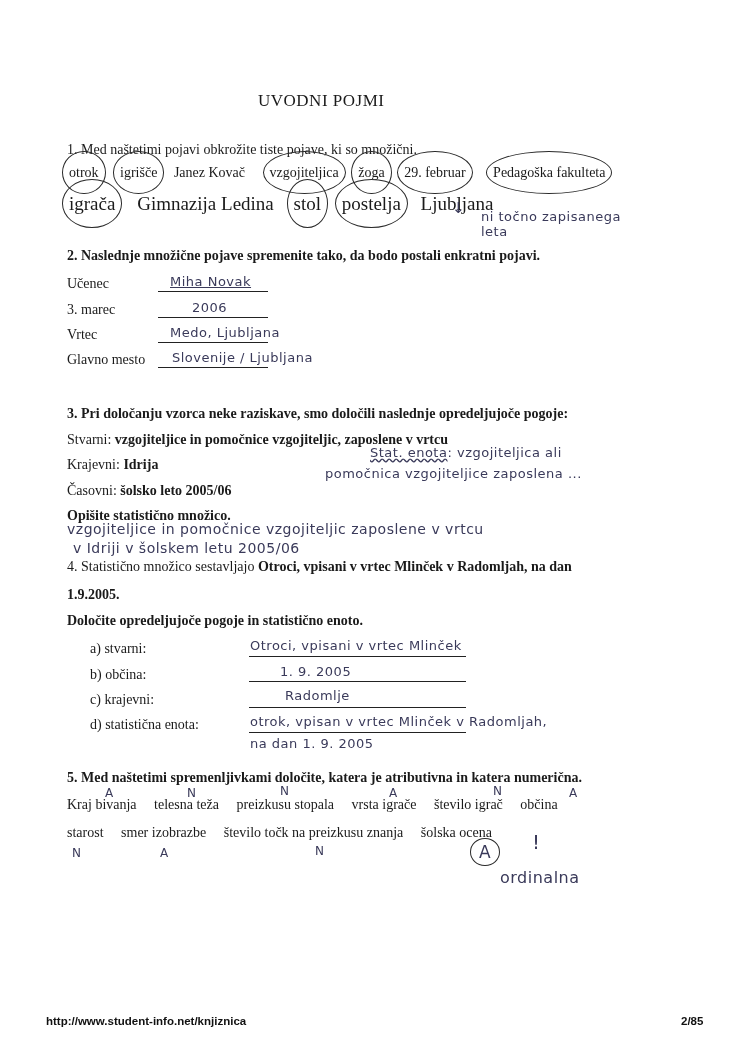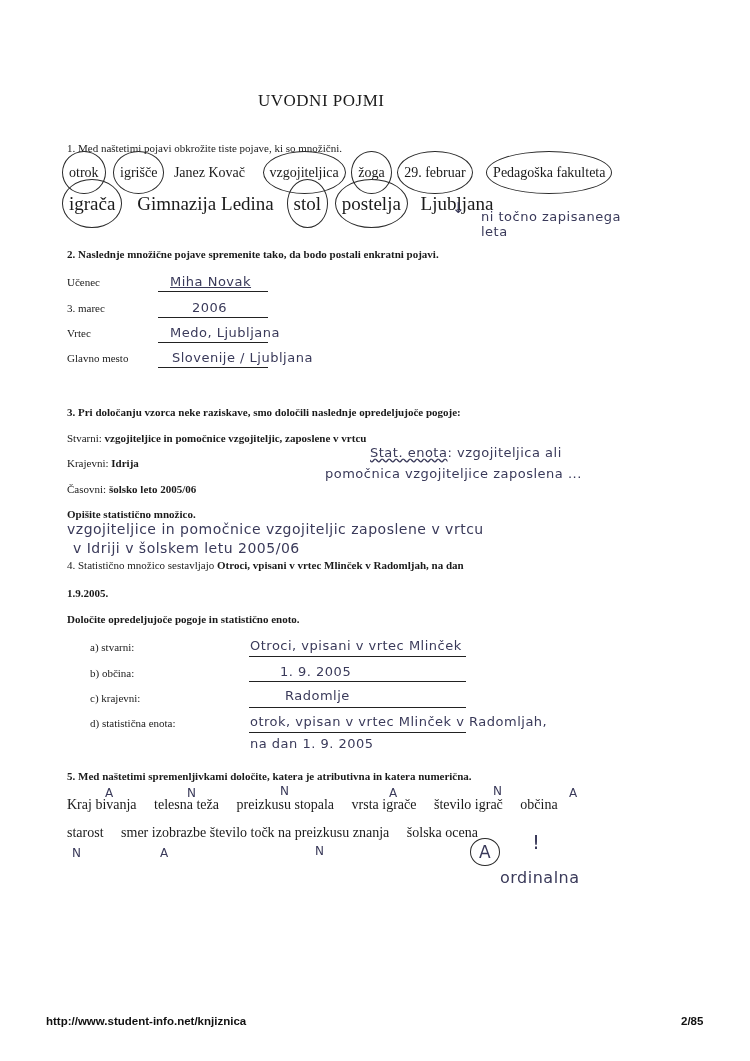--- a/index.html
+++ b/index.html
@@ -1,19 +1,19 @@
 <!DOCTYPE html>
 <html><head>
 <meta charset="utf-8">
 <style>
   html, body { margin:0; padding:0; background:#ffffff; }
   body { width:750px; height:1061px; position:relative; overflow:hidden; font-family:"Liberation Serif", serif; color:#1a1a1a; }
   .abs { position:absolute; white-space:nowrap; }
   .title { font-size:17px; letter-spacing:0.5px; }
-  .q { font-size:11px; }
+  .q { font-size:14px; }
   .b { font-weight:bold; }
   .hw { font-family:"DejaVu Sans", sans-serif; font-size:13px; color:#3a3a5a; font-weight:normal; letter-spacing:0.5px; }
   .circled { border:1.3px solid #2a2a2a; border-radius:50%; padding:13px 6px; }
   .line { position:absolute; border-bottom:1.2px solid #222; height:0; }
   .footer { font-family:"Liberation Sans", sans-serif; font-weight:bold; font-size:11.5px; color:#111; }
   .mark { font-family:"DejaVu Sans", sans-serif; font-size:12px; color:#3a3a5a; }
   .uline-wave { text-decoration: underline wavy #3a3a5a; }
 </style>
 </head>
 <body>
@@ -115,21 +115,21 @@
   <span>Kraj bivanja</span>
   <span style="margin-left:14px;">telesna teža</span>
   <span style="margin-left:14px;">preizkusu stopala</span>
   <span style="margin-left:14px;">vrsta igrače</span>
   <span style="margin-left:14px;">število igrač</span>
   <span style="margin-left:14px;">občina</span>
 </div>
 <div class="abs q" style="left:67px; top:825px; font-size:14px;">
   <span>starost</span>
   <span style="margin-left:14px;">smer izobrazbe</span>
-  <span style="">število točk na preizkusu znanja</span>
+  <span style="margin-left:14px;">število točk na preizkusu znanja</span>
   <span style="margin-left:14px;">šolska ocena</span>
 </div>
 <div class="abs mark" style="left:72px; top:846px;">N</div>
 <div class="abs mark" style="left:160px; top:846px;">A</div>
 <div class="abs mark" style="left:315px; top:844px;">N</div>
 <div class="abs mark circled" style="left:470px; top:838px; font-size:17px; padding:3px 8px;">A</div>
 <div class="abs mark" style="left:532px; top:830px; font-size:20px;">!</div>
 <div class="abs hw" style="left:500px; top:868px; font-size:16px;">ordinalna</div>
 
 <div class="abs footer" style="left:46px; top:1015px;">http://www.student-info.net/knjiznica</div>

